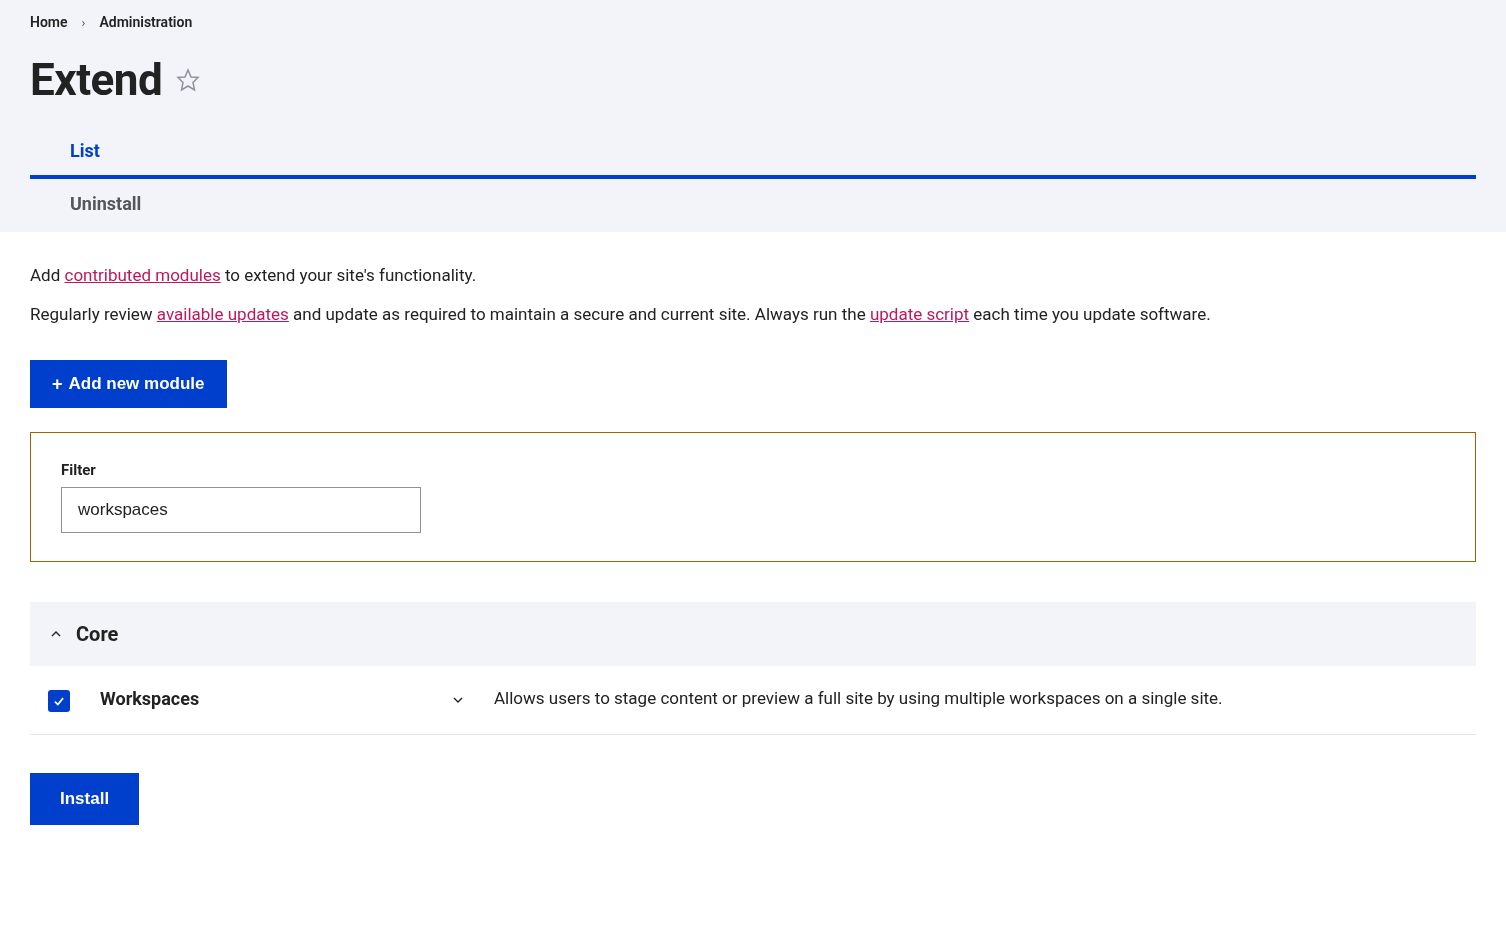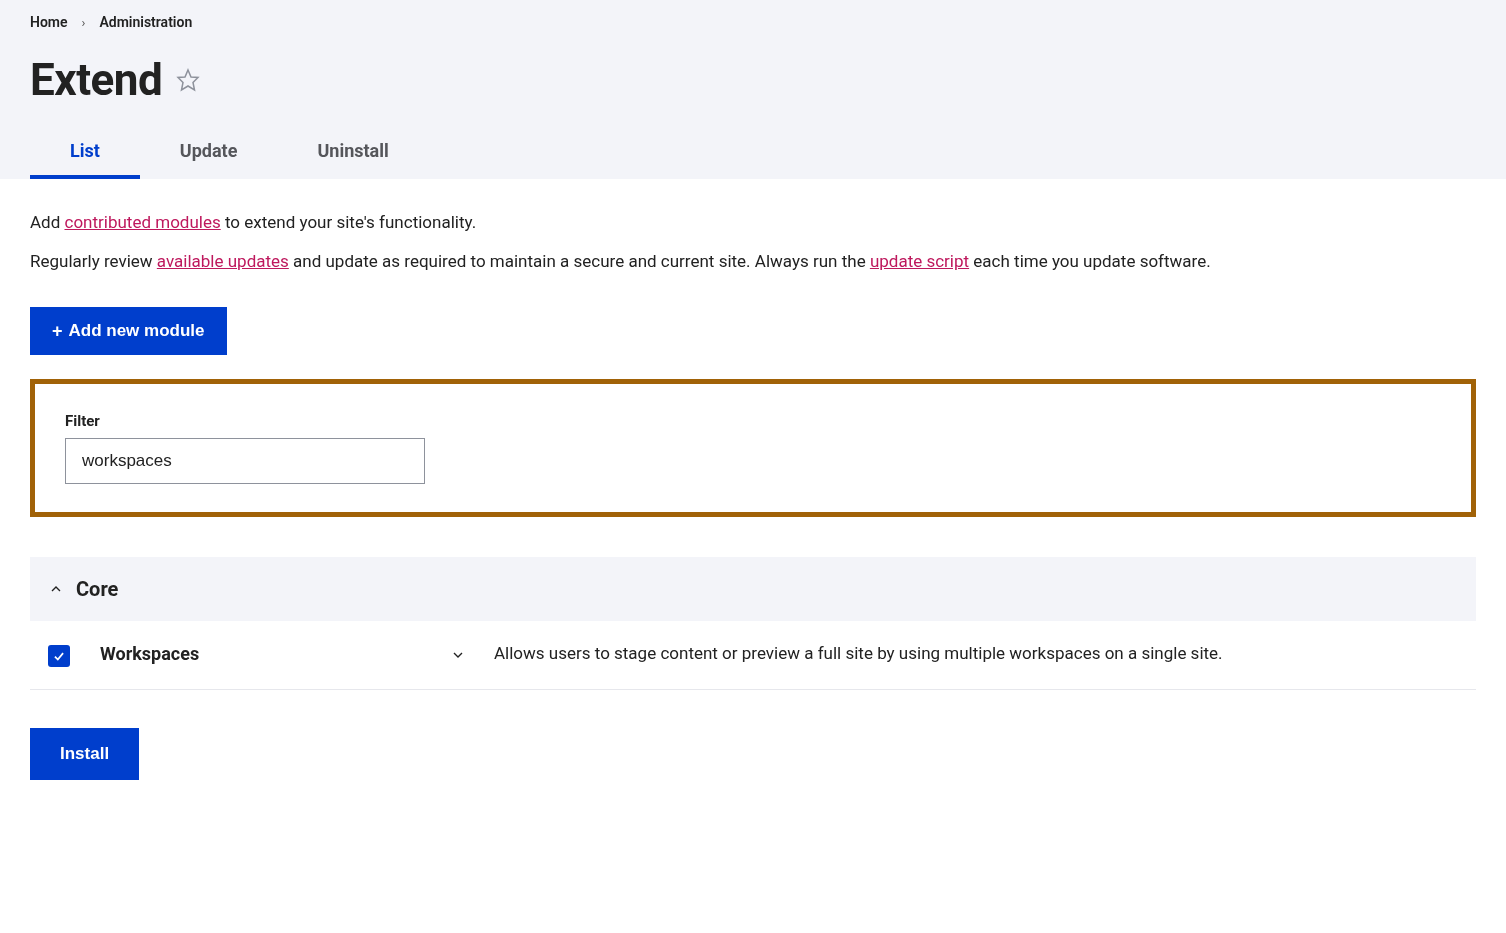--- a/index.html
+++ b/index.html
@@ -42,20 +42,21 @@
   .star-icon {
     width: 24px;
     height: 24px;
     stroke: #8e929c;
     fill: none;
     stroke-width: 1.5;
   }
   .tabs {
     display: flex;
     gap: 0;
+    flex-direction: column;
   }
   .tab {
     padding: 14px 40px;
     font-size: 18px;
     font-weight: 700;
     color: #55565b;
     cursor: pointer;
     border-bottom: 4px solid transparent;
   }
   .tab.active {
@@ -84,21 +85,21 @@
     color: #fff;
     font-weight: 700;
     font-size: 17px;
     padding: 14px 22px;
     border: none;
     cursor: pointer;
     margin-top: 20px;
   }
   .btn-primary .plus { font-size: 18px; line-height: 1; }
   .filter-box {
-    border: 5px solid #a16207;
+    border: 1px solid #a16207;
     padding: 28px 30px;
     margin-top: 24px;
   }
   .filter-label {
     font-size: 15px;
     font-weight: 700;
     margin-bottom: 8px;
     display: block;
   }
   .filter-input {
@@ -192,21 +193,20 @@
 
   <div class="title-row">
     <h1 class="page-title">Extend</h1>
     <svg class="star-icon" viewBox="0 0 24 24">
       <polygon points="12,2 15,9 22,9.5 17,14.5 18.5,22 12,18 5.5,22 7,14.5 2,9.5 9,9"></polygon>
     </svg>
   </div>
 
   <div class="tabs">
     <div class="tab active">List</div>
-    <div class="tab">Update</div>
     <div class="tab">Uninstall</div>
   </div>
 </div>
 
 <div class="content">
 
   <div class="intro">
     <p>
       <span>Add </span><a href="#">contributed modules</a><span> to extend your site's functionality.</span>
     </p>

